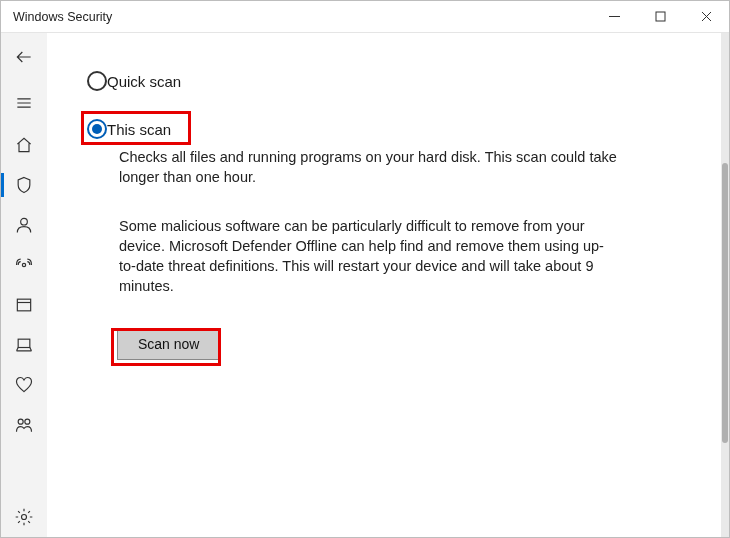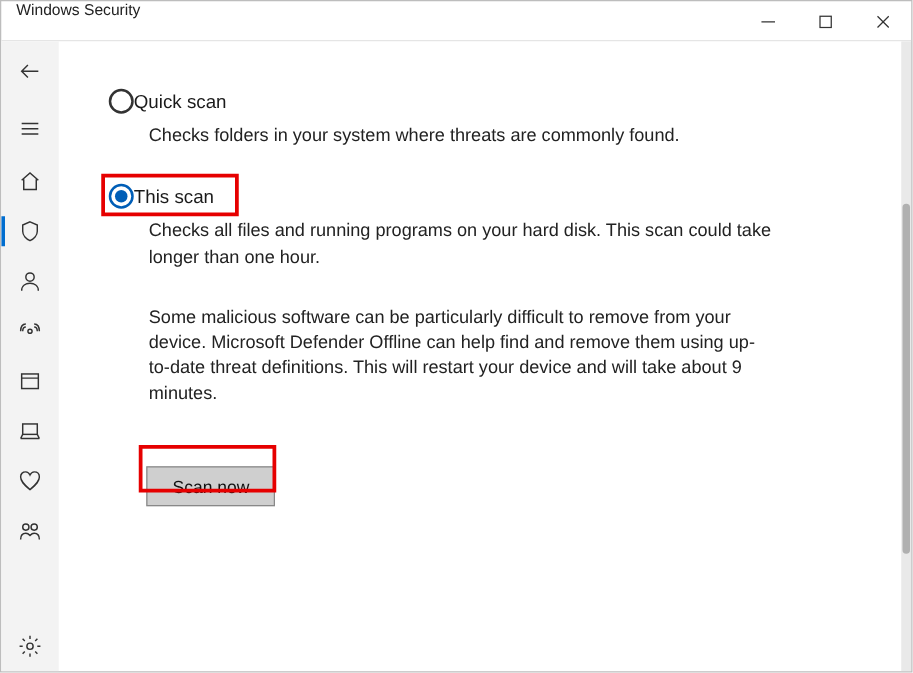--- a/index.html
+++ b/index.html
@@ -10,21 +10,21 @@
     color: #1a1a1a;
     background: #fff;
     width: 730px;
     height: 538px;
     overflow: hidden;
     border: 1px solid #bdbdbd;
   }
   
   .titlebar {
     display: flex;
-    align-items: flex-start;
+    align-items: center;
     height: 32px;
     border-bottom: 1px solid #e5e5e5;
     padding-left: 12px;
   }
   .titlebar .title { flex: 0 0 auto; font-size: 12.5px; color: #222; }
   .titlebar .spacer { flex: 1; }
   .winbtn {
     width: 46px; height: 32px;
     display: flex; align-items: center; justify-content: center;
     color: #333;
@@ -95,21 +95,21 @@
     margin-left: 32px;
     margin-top: 8px;
     font-size: 14.5px;
     color: #222;
     line-height: 1.4;
     max-width: 500px;
   }
   .scan-btn {
     display: inline-block;
     margin-left: 30px;
-    margin-top: 20px;
+    margin-top: 3px;
     padding: 7px 20px;
     background: #cfcfcf;
     border: 1px solid #888;
     font-size: 14px;
     color: #111;
   }
   .annot {
     position: absolute;
     border: 3px solid #e60000;
     pointer-events: none;
@@ -205,21 +205,20 @@
     </div>
   </div>
 
   <div class="content">
 
     <div class="option">
       <div class="option-head">
         <span class="radio"></span>
         <span class="option-label">Quick scan</span>
       </div>
-      <div class="option-desc">Checks folders in your system where threats are commonly found.</div>
     </div>
 
     <div class="option">
       <div class="option-head">
         <span class="radio selected">
             <span class="dot"></span>
           </span>
         <span class="option-label">This scan</span>
       </div>
       <div class="option-desc">Checks all files and running programs on your hard disk. This scan could take longer than one hour.</div>

